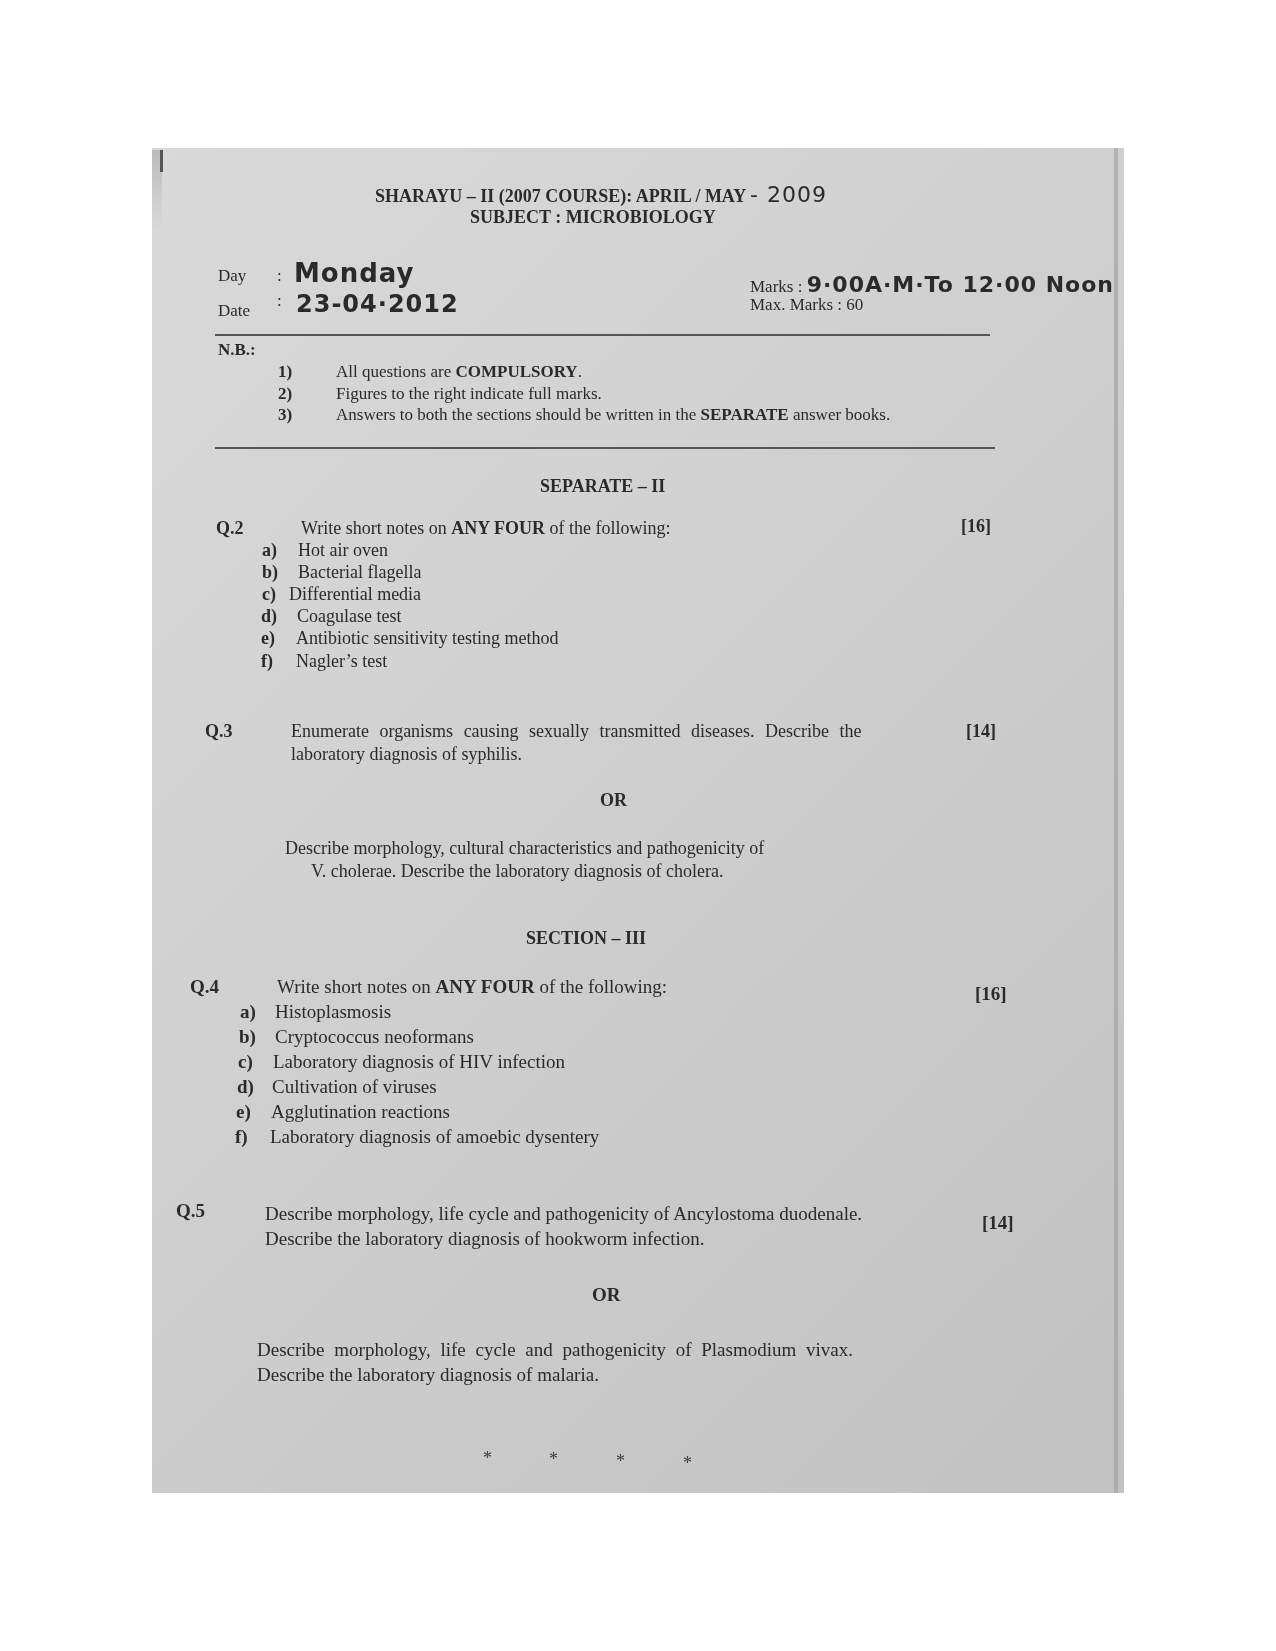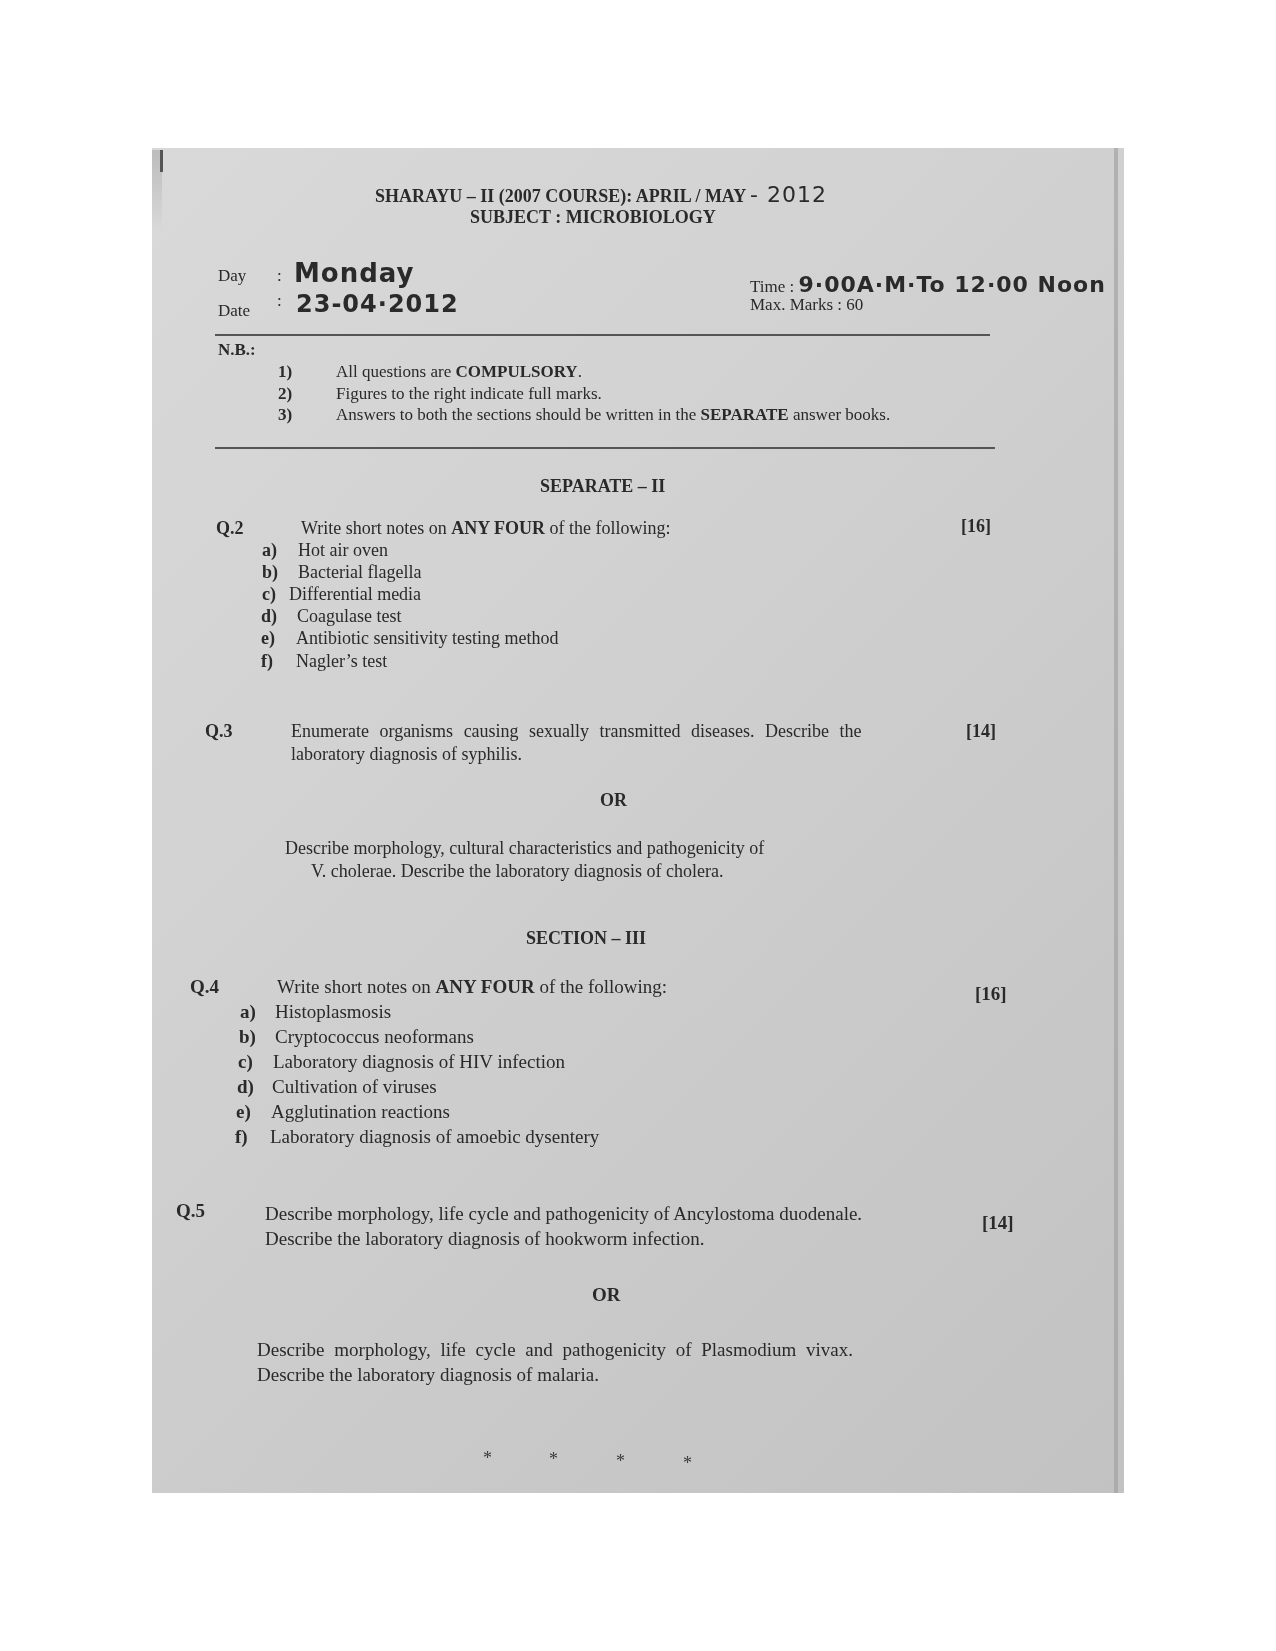--- a/index.html
+++ b/index.html
@@ -23,33 +23,33 @@
 </head>
 <body>
 
 <div class="page"></div>
 <div class="edge-shadow"></div>
 <div class="edge-mark"></div>
 <div class="right-edge"></div>
 
 <div class="abs bold f17" style="left:375px; top:182px;">
   <span>SHARAYU – II (2007 COURSE): APRIL / MAY</span>
-  <span class="hand" style="font-weight:normal; font-size:22px;">- 2012</span>
+  <span class="hand" style="font-weight:normal; font-size:22px;">- 2009</span>
 </div>
 <div class="abs bold f17" style="left:470px; top:207px;">SUBJECT : MICROBIOLOGY</div>
 
 <div class="abs f16" style="left:218px; top:266px;">Day</div>
 <div class="abs f16" style="left:277px; top:266px;">:</div>
 <div class="abs hand" style="left:294px; top:258px; font-size:26px;">Monday</div>
 <div class="abs f16" style="left:218px; top:289px;margin-top:12px;">Date</div>
 <div class="abs f16" style="left:277px; top:291px;">:</div>
 <div class="abs hand" style="left:296px; top:290px; font-size:24px;">23-04·2012</div>
 
 <div class="abs f16" style="left:750px; top:272px;">
-  <span>Time :</span>
+  <span>Marks :</span>
   <span class="hand" style="font-size:22px;">9·00A·M·To 12·00 Noon</span>
 </div>
 <div class="abs f16" style="left:750px; top:295px;text-align:center;">Max. Marks : 60</div>
 
 <div class="hr" style="left:215px; top:334px; width:775px;"></div>
 
 <div class="abs bold f16" style="left:218px; top:340px;">N.B.:</div>
 <div>
   <div class="abs f16 bold" style="left:278px; top:362px;">1)</div>
   <div class="abs f16" style="left:336px; top:362px;">

